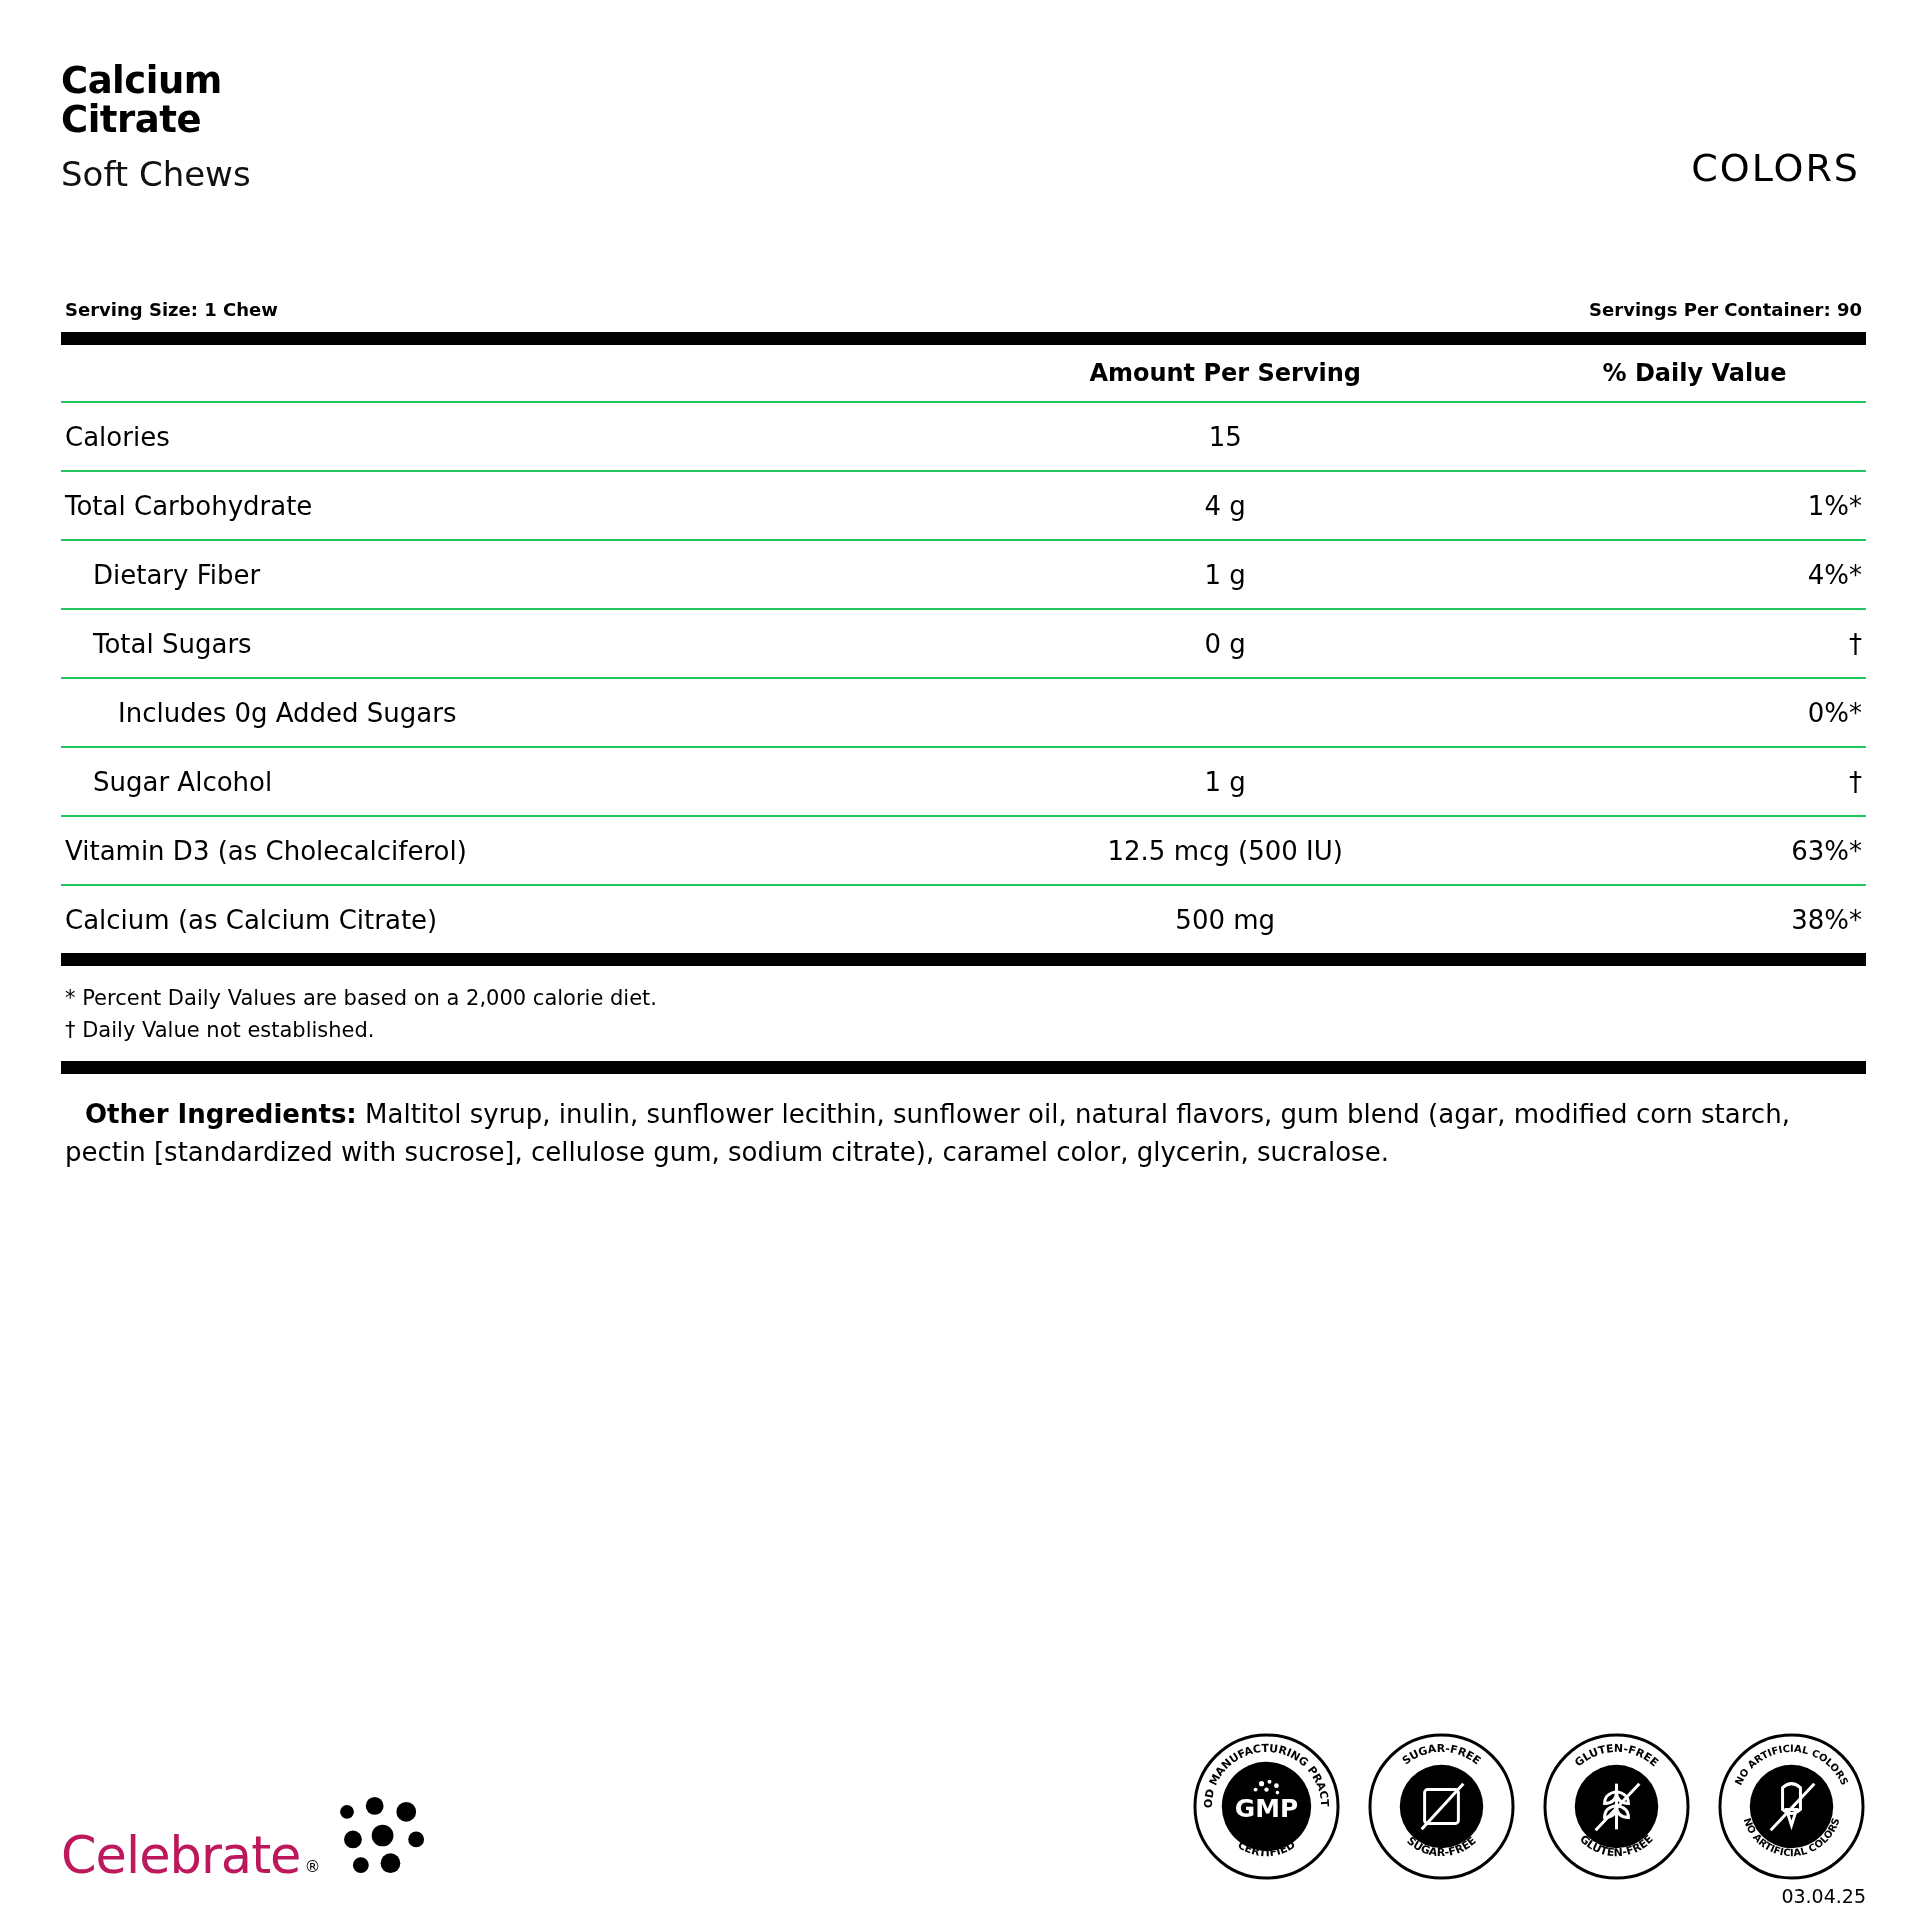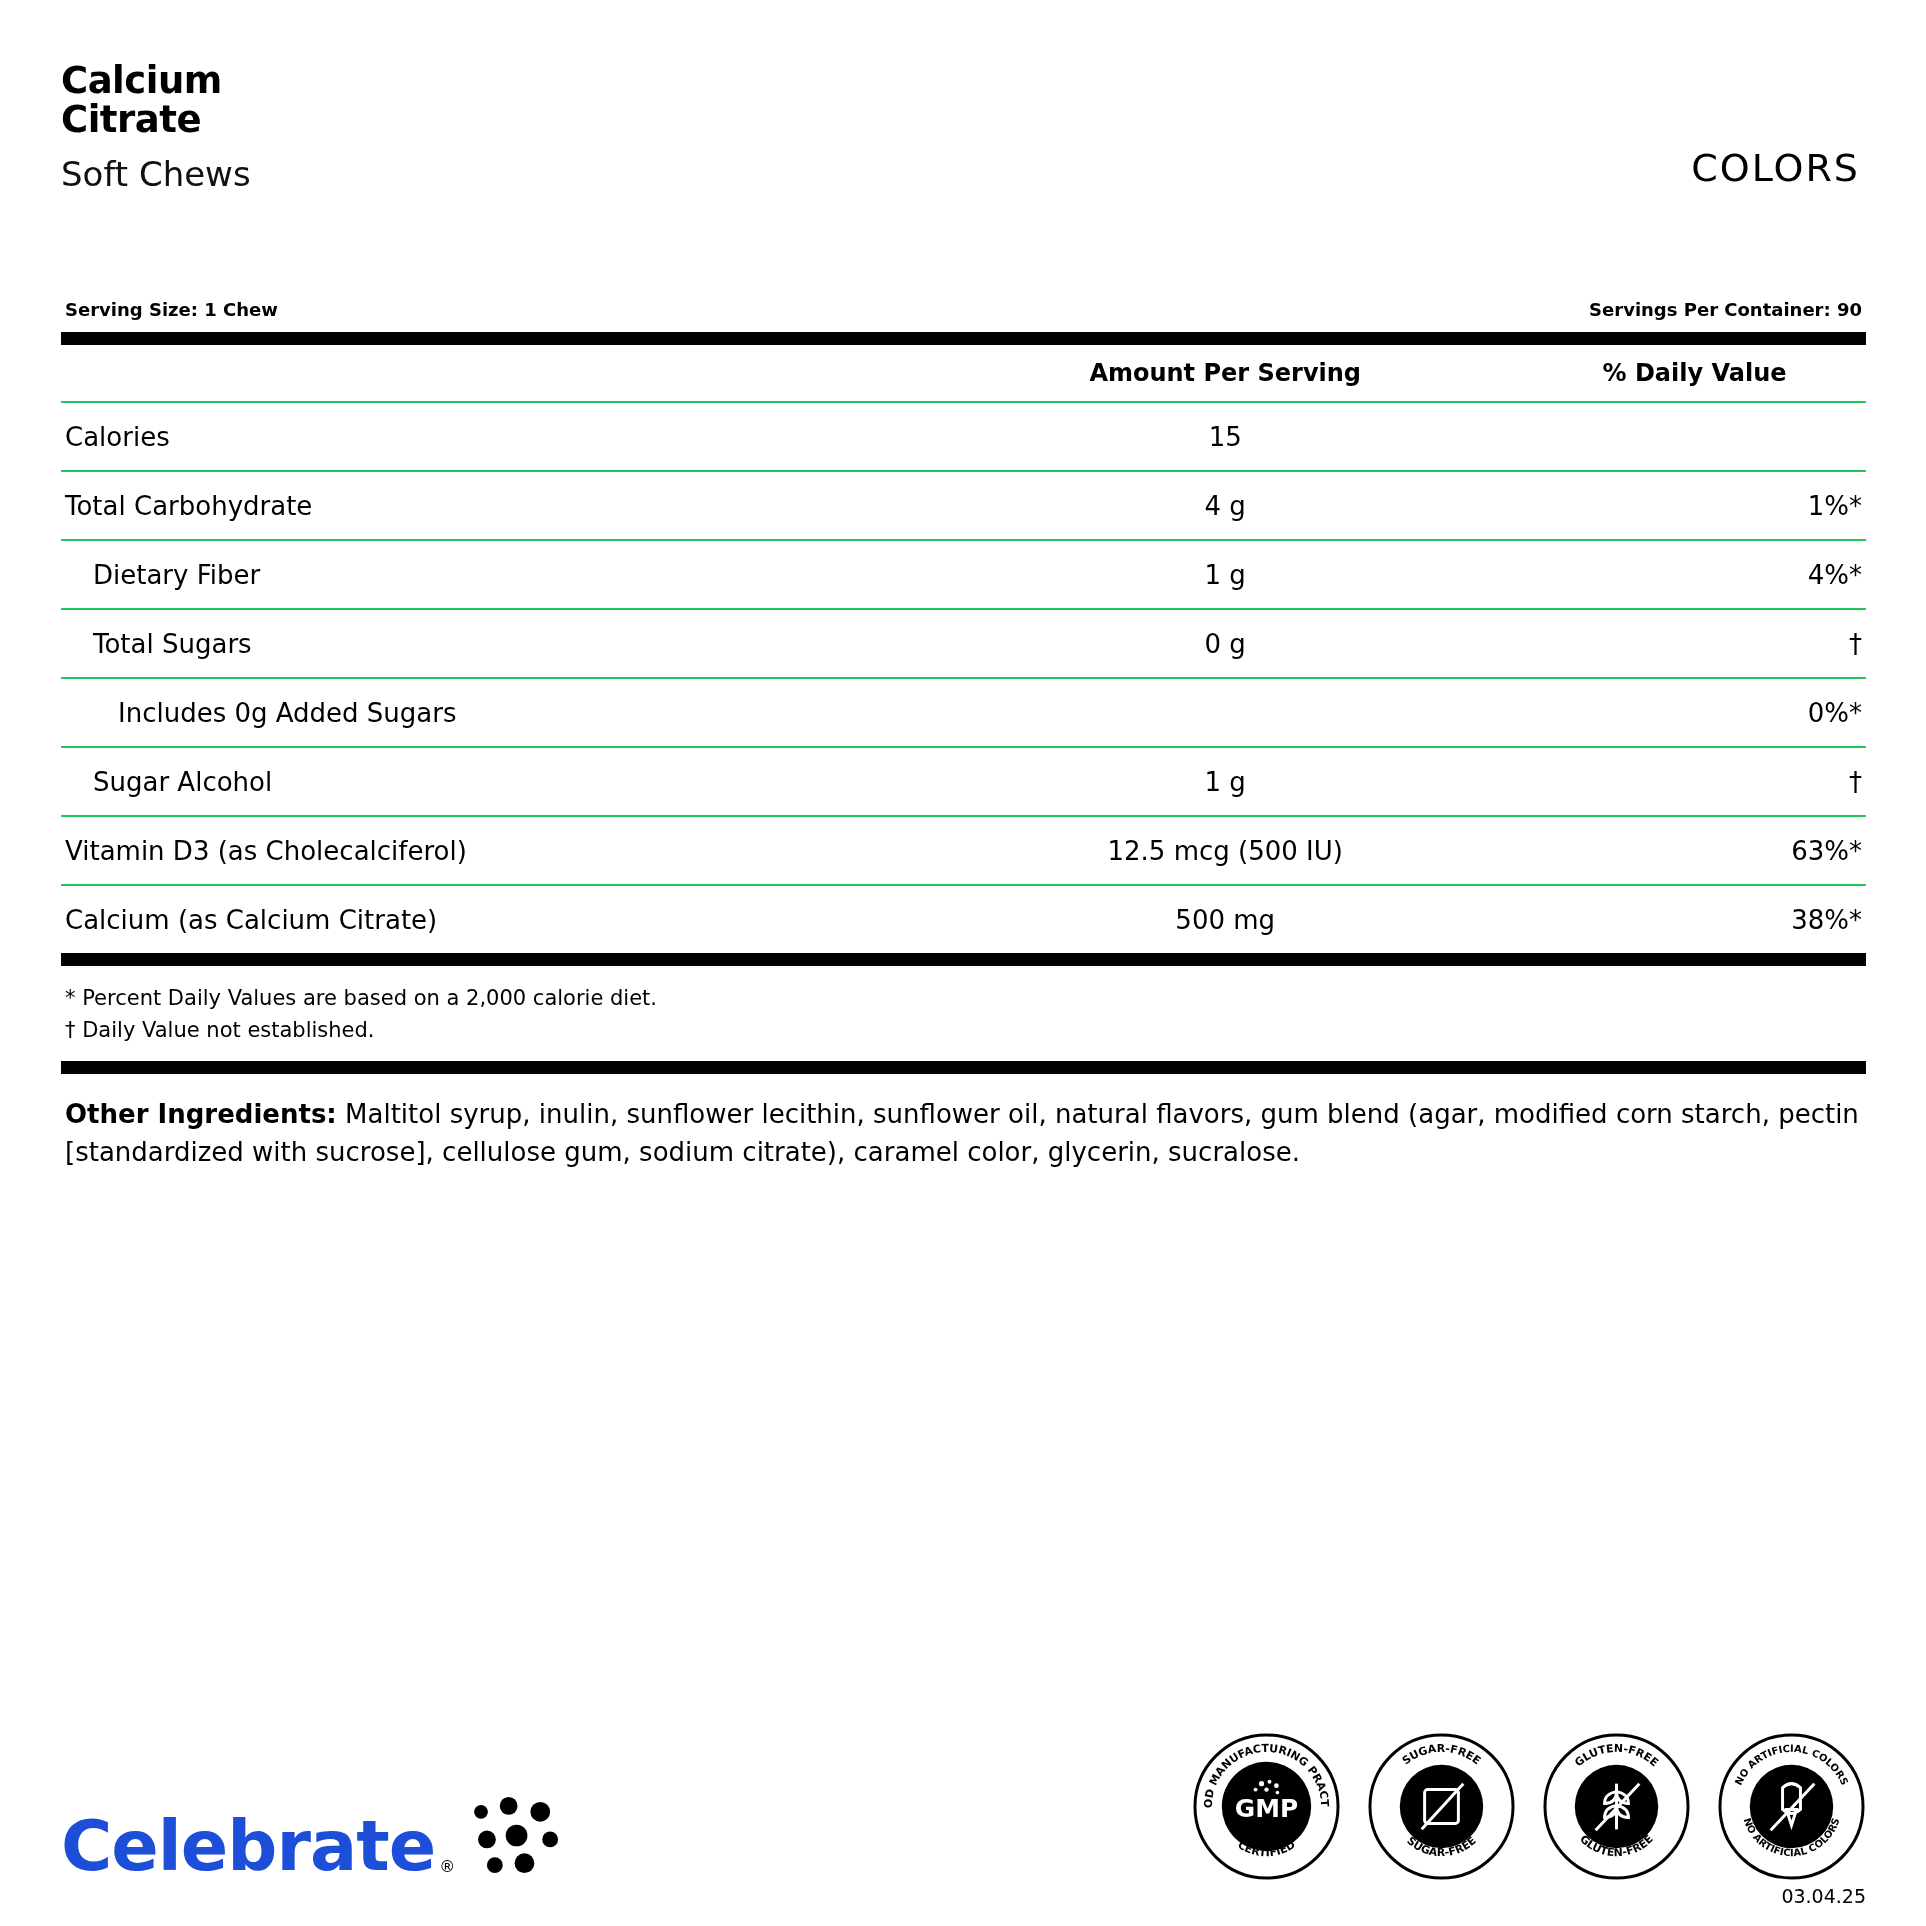--- a/index.html
+++ b/index.html
@@ -112,44 +112,44 @@
     line-height: 1.55;
   }
 
   
   .other-ing {
     margin-top: 22px;
     font-size: 26px;
     line-height: 1.45;
     padding: 0 4px;
   }
-  .other-ing b { font-weight: bold; }
+  .other-ing b { font-weight: bold; margin-left: 20px; }
 
   
   .footer {
     position: absolute;
     left: 61px;
     right: 61px;
     bottom: 46px;
     display: flex;
     justify-content: space-between;
     align-items: flex-end;
   }
   .brand {
     display: flex;
     align-items: flex-end;
     gap: 4px;
   }
   .brand-name {
-    font-size: 70px;
+    font-size: 51px;
     font-family: "DejaVu Sans", sans-serif;
-    font-weight: 700;
+    font-weight: 400;
     letter-spacing: -1px;
     line-height: 1;
-    color: #1d4ed8;
+    color: #be185d;
   }
   .brand-reg {
     font-size: 16px;
     line-height: 1;
     padding-bottom: 6px;
   }
   .dots { margin-left: 8px; margin-bottom: 6px; }
 
   .badges {
     display: flex;

